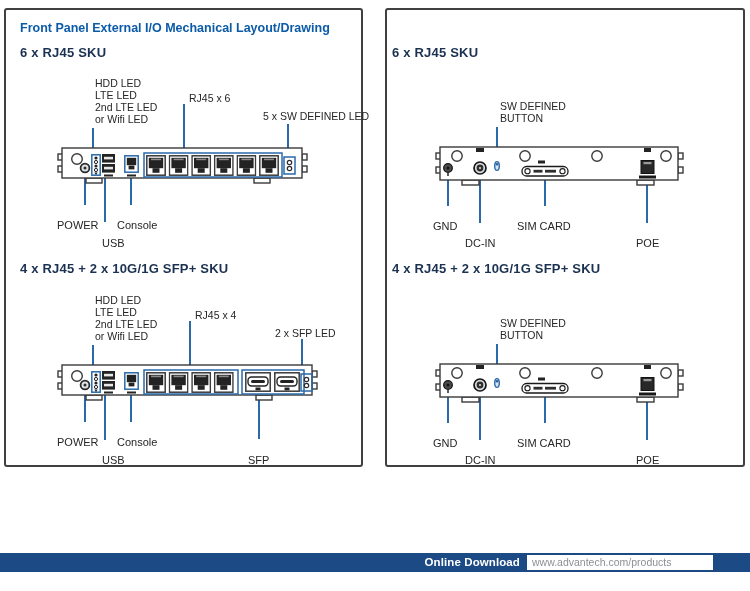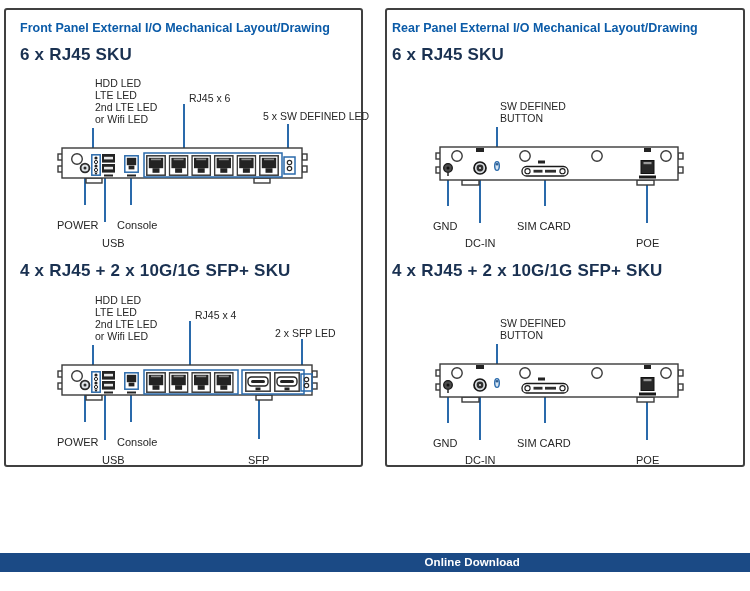--- a/index.html
+++ b/index.html
@@ -8,21 +8,21 @@
     --highlight_blue:#2a6aab;
     --footer_navy:#1b4a85;
     --text_dark:#262626;
     --url_gray:#8d9093;
   }
   html,body{margin:0;padding:0;background:#fff;}
   .page{position:relative;width:750px;height:591px;background:#fff;overflow:hidden;
         font-family:"Liberation Sans",sans-serif;}
   .panel{position:absolute;box-sizing:border-box;border:2px solid #404040;border-radius:3px;background:#fff;}
   .panel-title{position:absolute;font-size:12.5px;font-weight:700;color:var(--title_blue);white-space:nowrap;}
-  .sku{position:absolute;font-size:17px;font-weight:700;color:var(--heading_navy);letter-spacing:0.2px;white-space:nowrap;text-align:center;}
+  .sku{position:absolute;font-size:13px;font-weight:700;color:var(--heading_navy);letter-spacing:0.2px;white-space:nowrap;text-align:center;}
   .lbl{position:absolute;font-size:10.5px;line-height:12px;color:var(--text_dark);white-space:nowrap;margin-left:27px;}
   .lbl-lg{position:absolute;font-size:11px;line-height:12px;color:var(--text_dark);white-space:nowrap;margin-top:13px;}
   .leader{position:absolute;width:2px;background:var(--highlight_blue);}
   .dev{position:absolute;}
   .ln{fill:#fff;stroke:#3a3a3a;stroke-width:1.4;}
   .f-dark{fill:#232323;}
   .hl{fill:none;stroke:var(--highlight_blue);stroke-width:1.5;}
   .led{fill:#fff;stroke:#2a2a2a;stroke-width:1.2;}
   .scr{fill:#fff;stroke:#1a1a1a;stroke-width:1.1;}
   .footer-bar{position:absolute;left:0;top:553px;width:750px;height:19px;background:var(--footer_navy);}
@@ -185,21 +185,20 @@
     </g>
     <g>
       <rect x="245" y="19" width="11" height="17" class="hl"></rect>
       <circle cx="250.5" cy="24.5" r="2.2" class="led"></circle>
       <circle cx="250.5" cy="30.5" r="2.2" class="led"></circle>
     </g>
   </svg>
 
   <div class="panel" style="left:385px;top:8px;width:360px;height:459px"></div>
 
-  <div class="panel-title" style="left:392px;top:21px">Rear Panel External I/O Mechanical Layout/Drawing</div>
   <div class="sku" style="left:392px;top:45px">6 x RJ45 SKU</div>
 
   <div class="lbl" style="left:473px;top:100px">
     <div>SW DEFINED</div>
     <div>BUTTON</div>
   </div>
   <div class="lbl-lg" style="left:433px;top:207px">GND</div>
   <div class="lbl-lg" style="left:465px;top:224px">DC-IN</div>
   <div class="lbl-lg" style="left:517px;top:207px">SIM CARD</div>
   <div class="lbl-lg" style="left:636px;top:224px">POE</div>
@@ -312,14 +311,17 @@
     <g>
       <rect x="212" y="10" width="7" height="4" class="f-dark"></rect>
       <rect x="209" y="22.5" width="13" height="13" fill="#282828" stroke="#111" stroke-width="1"></rect>
       <rect x="211.5" y="24" width="8" height="2.2" fill="#9a9a9a"></rect>
       <rect x="207" y="37.5" width="17" height="3" fill="#1a1a1a"></rect>
     </g>
   </svg>
 
   <div class="footer-bar"></div>
   <div class="dl-label">Online Download</div>
+  <div class="url-box">
+    <div class="url-text">www.advantech.com/products</div>
+  </div>
 
 </div>
 
 </body></html>

